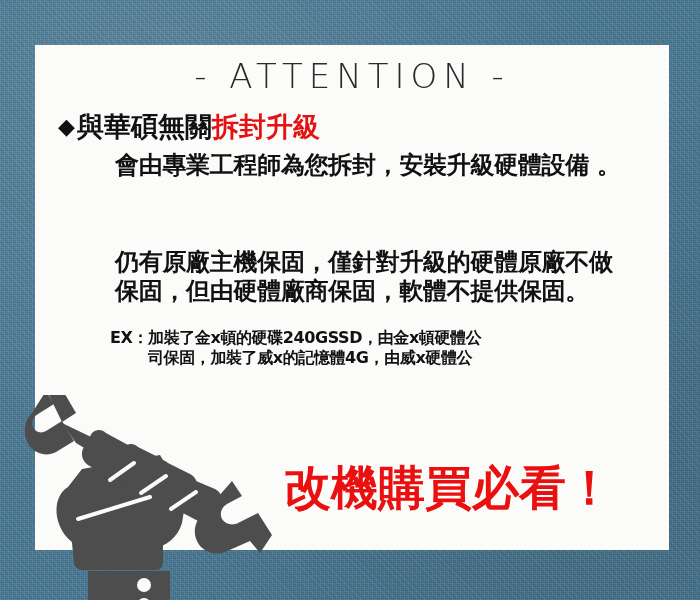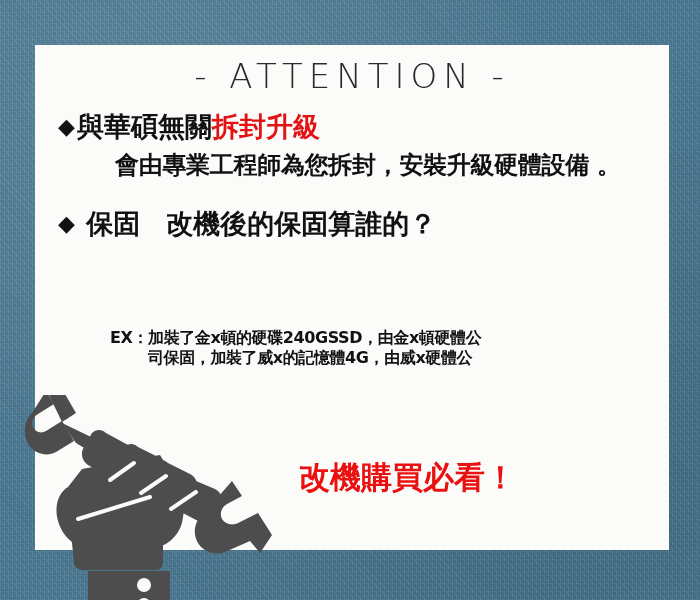--- a/index.html
+++ b/index.html
@@ -103,24 +103,24 @@
   #bullet2-head { left: 23px;  top: 164px; }
   #bullet2-head .gap { display: inline-block; width: 26px; }
   #bullet2-body { left: 80px;  top: 203px; }
 
   #ex-block    { left: 75px;  top: 283px; }
   #ex-block .indent { display: inline-block; width: 38px; }
 
   
   #callout {
     position: absolute;
-    left: 264px;
+    left: 249px;
     top: 412px;
     font-family: "DejaVu Sans", "Liberation Sans", sans-serif;
-    font-size: 31px;
+    font-size: 47px;
     font-weight: 700;
     color: #ea1010;
     letter-spacing: 0px;
     white-space: nowrap;
   }
 
   
   #illus {
     position: absolute;
     left: 10px;
@@ -140,24 +140,25 @@
   <div id="card">
 
     <div id="title" class="cjk">- ATTENTION -</div>
 
     <div id="bullet1-head" class="cjk bullet-head">
       <span class="dia">◆</span><span>與華碩無關</span><span class="red">拆封升級</span>
     </div>
 
     <div id="bullet1-body" class="cjk body-line">會由專業工程師為您拆封，安裝升級硬體設備 。</div>
 
-    <div id="bullet2-head" class="cjk bullet-head">
-      <span class="dia">◆</span> <span>保固</span><span class="gap"></span><span>改機後的保固算誰的？</span>
+
+    <div id="bullet2-body" class="cjk body-line">
+      <div>仍有原廠主機保固，僅針對升級的硬體原廠不做</div>
+      <div>保固，但由硬體廠商保固，軟體不提供保固。</div>
     </div>
-
 
     <div id="ex-block" class="cjk ex-block">
       <div>EX：加裝了金x頓的硬碟240GSSD，由金x頓硬體公</div>
       <div><span class="indent"></span><span>司保固，加裝了威x的記憶體4G，由威x硬體公</span></div>
     </div>
 
     <div id="callout" class="cjk">改機購買必看！</div>
 
   </div>
 

